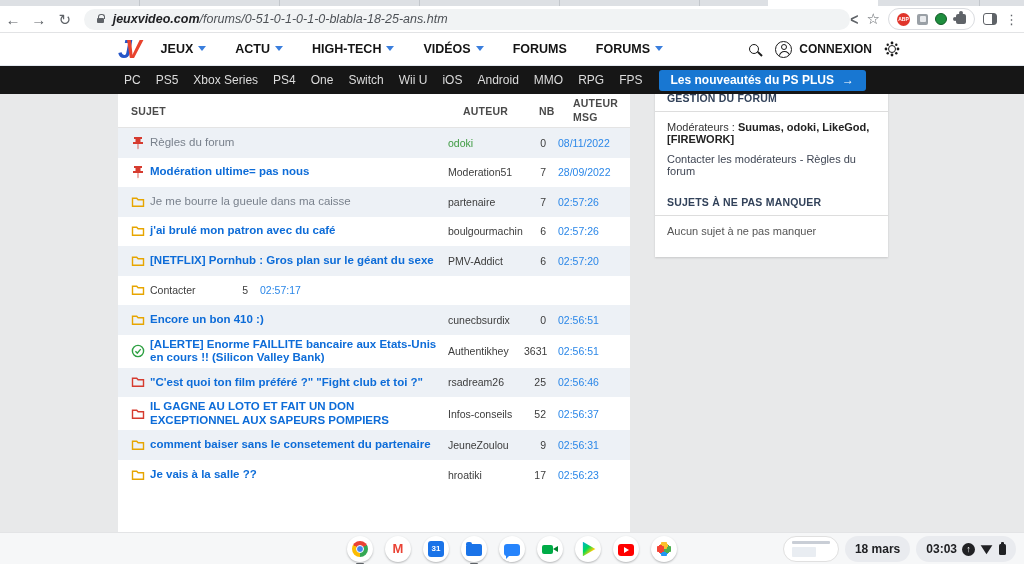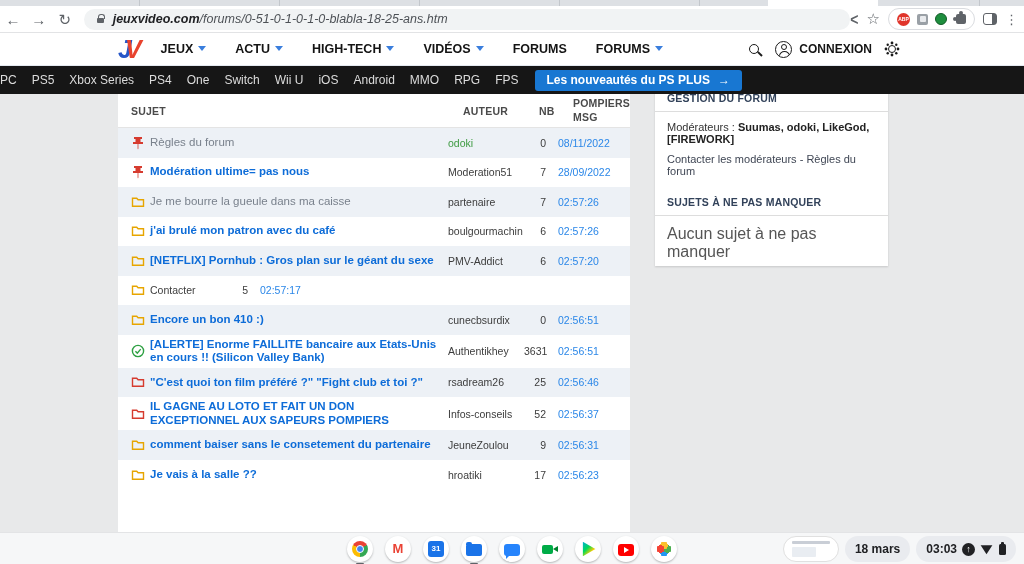--- a/index.html
+++ b/index.html
@@ -58,21 +58,21 @@
   .person-ic::before { content:''; position:absolute; top:2.5px; left:5px; width:4px; height:4px; border:1.3px solid #1b1b1b; border-radius:50%; }
   .person-ic::after { content:''; position:absolute; top:9.5px; left:2.5px; width:9px; height:8px; border:1.3px solid #1b1b1b; border-radius:50%; }
   .connexion-label { font-size:12px; font-weight:bold; color:#141414; }
   .sun-ic { width:8px; height:8px; border:1.5px solid #1b1b1b; border-radius:50%; cursor:pointer;
     box-shadow:0 -6px 0 -2.6px #1b1b1b, 0 6px 0 -2.6px #1b1b1b, -6px 0 0 -2.6px #1b1b1b, 6px 0 0 -2.6px #1b1b1b,
     -4.3px -4.3px 0 -2.8px #1b1b1b, 4.3px -4.3px 0 -2.8px #1b1b1b, -4.3px 4.3px 0 -2.8px #1b1b1b, 4.3px 4.3px 0 -2.8px #1b1b1b; }
 
   
   .subnav { position:absolute; top:66px; left:0; width:1024px; height:28px; background:#161616;
     display:flex; align-items:center; z-index:20; }
-  .plat-list { display:flex; align-items:center; gap:15px; }
+  .plat-list { display:flex; align-items:center; gap:15px; margin-left:124px; }
   .plat-item { color:#dcdcdc; font-size:12px; cursor:pointer; white-space:nowrap; }
   .cta-btn { margin-left:16px; height:21px; background:var(--accent-blue,#1877d2); color:#fff; font-size:12px;
     font-weight:bold; border:none; border-radius:3px; padding:0 12px; display:flex; align-items:center; gap:8px; cursor:pointer; }
 
   
   .main-panel { position:absolute; left:118px; top:94px; width:512px; height:438px; background:#fff; }
   .thead { display:flex; align-items:center; height:34px; padding-left:13px; border-bottom:1px solid #e4e4e4; }
   .th { font-size:10.5px; font-weight:bold; color:#4a4a4a; letter-spacing:.2px; }
   .th-sujet { width:332px; }
   .th-auteur { width:76px; }
@@ -85,27 +85,27 @@
   .row-title { width:298px; font-size:11.5px; line-height:1.18; flex:none; text-decoration:none; padding-right:8px;}
   .row-title.unread { color:var(--link-blue,#0d6cd8); font-weight:bold; }
   .row-title.read { color:#79818c; }
   .row-author { width:76px; font-size:10.5px; color:#3c3c3c; flex:none; overflow:hidden; white-space:nowrap;}
   .row-author.green { color:var(--green-author,#3f9b43); }
   .row-count { width:22px; font-size:10.5px; color:#3c3c3c; text-align:right; flex:none; }
   .row-last { width:57px; margin-left:12px; font-size:10.5px; color:var(--time-blue,#2b87e8); flex:none; text-decoration:none;}
 
   
   .side-card { position:absolute; left:655px; top:83px; width:233px; background:#fff; z-index:10;
-    box-shadow:0 1px 2px rgba(0,0,0,.15); padding-bottom:5px; }
+    box-shadow:0 1px 2px rgba(0,0,0,.15); padding-bottom:20px; }
   .side-h { font-size:10.5px; font-weight:bold; color:#32425a; padding:9px 12px 7px; border-bottom:1px solid #ddd; letter-spacing:.2px;}
   .side-line { font-size:11px; color:#333; padding:9px 12px 0; }
   .side-line b { color:#222; }
   .side-links { font-size:11px; color:#3f4654; padding:8px 12px 10px; }
   .side-links span[data-interactable="true"] { cursor:pointer; }
-  .side-empty { font-size:16px; color:#555; padding:9px 12px 0; }
+  .side-empty { font-size:11px; color:#555; padding:9px 12px 0; }
 
   
   .shelf { position:absolute; top:532px; left:0; width:1024px; height:32px; background:#f6f7f8;
     border-top:1px solid #e3e4e6; display:flex; align-items:center; }
   .apps { position:absolute; left:50%; transform:translateX(-50%); top:3px; display:flex; gap:12px; }
   .app { width:26px; height:26px; border-radius:50%; background:#fff; box-shadow:0 1px 2px rgba(60,64,67,.35);
     display:flex; align-items:center; justify-content:center; position:relative; cursor:pointer; }
   .run { position:absolute; bottom:-3px; left:50%; transform:translateX(-50%); width:8px; height:2px; background:#5f6368; border-radius:1px; }
   .glyph { width:16px; height:16px; position:relative; }
   .g-chrome { border-radius:50%; background:conic-gradient(from 60deg,#34a853 0 120deg,#fbbc04 0 240deg,#ea4335 0 360deg); }
@@ -219,21 +219,21 @@
       <span>Les nouveautés du PS PLUS</span>
         <span data-interactable="false">→</span>
     </button>
   </div>
 
   <div class="main-panel" data-interactable="false">
     <div class="thead" data-interactable="false">
       <span class="th th-sujet" data-interactable="false">SUJET</span>
       <span class="th th-auteur" data-interactable="false">AUTEUR</span>
       <span class="th th-nb" data-interactable="false">NB</span>
-      <span class="th th-dernier" data-interactable="false">POMPIERS MSG</span>
+      <span class="th th-dernier" data-interactable="false">AUTEUR MSG</span>
     </div>
     <div class="rows">
     <div class="row" data-interactable="true">
       <span class="ticon ic-pin" data-interactable="false">
         <svg width="14" height="14" viewBox="0 0 14 14">
               <path d="M3 1h8v2H9.5v3H12v2H2V6h2.5V3H3z M6.6 8h.8v4.6l-.4 1-.4-1z" fill="#d63b2f"></path>
             </svg>
       </span>
 
       <a class="row-title read" data-interactable="true">Règles du forum</a>

